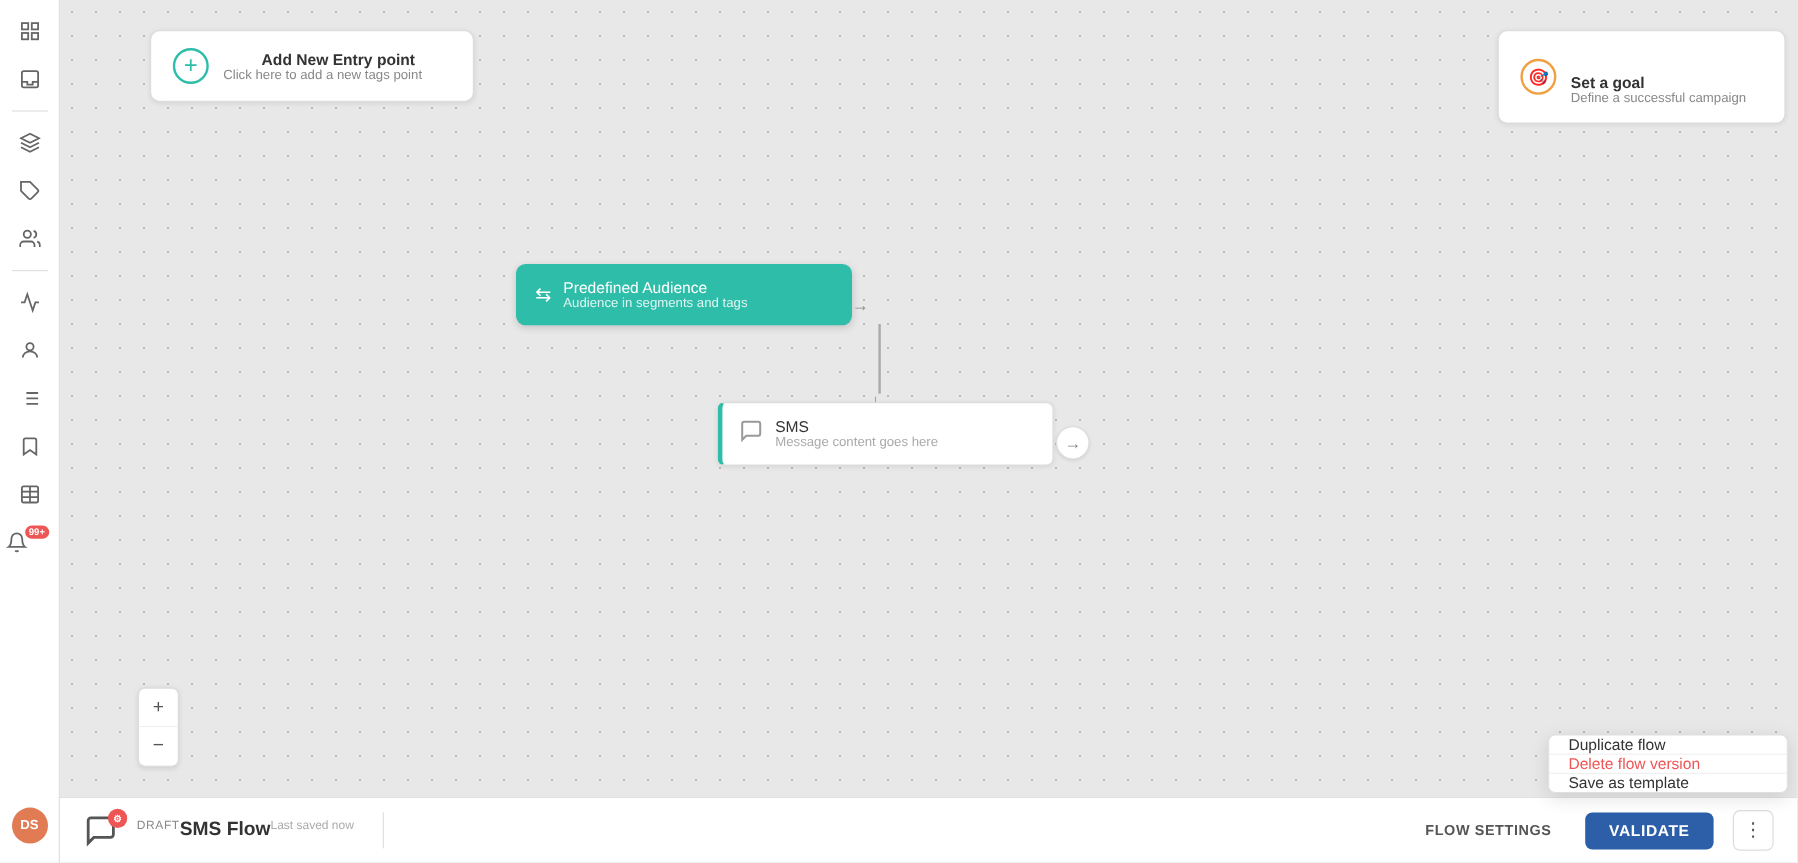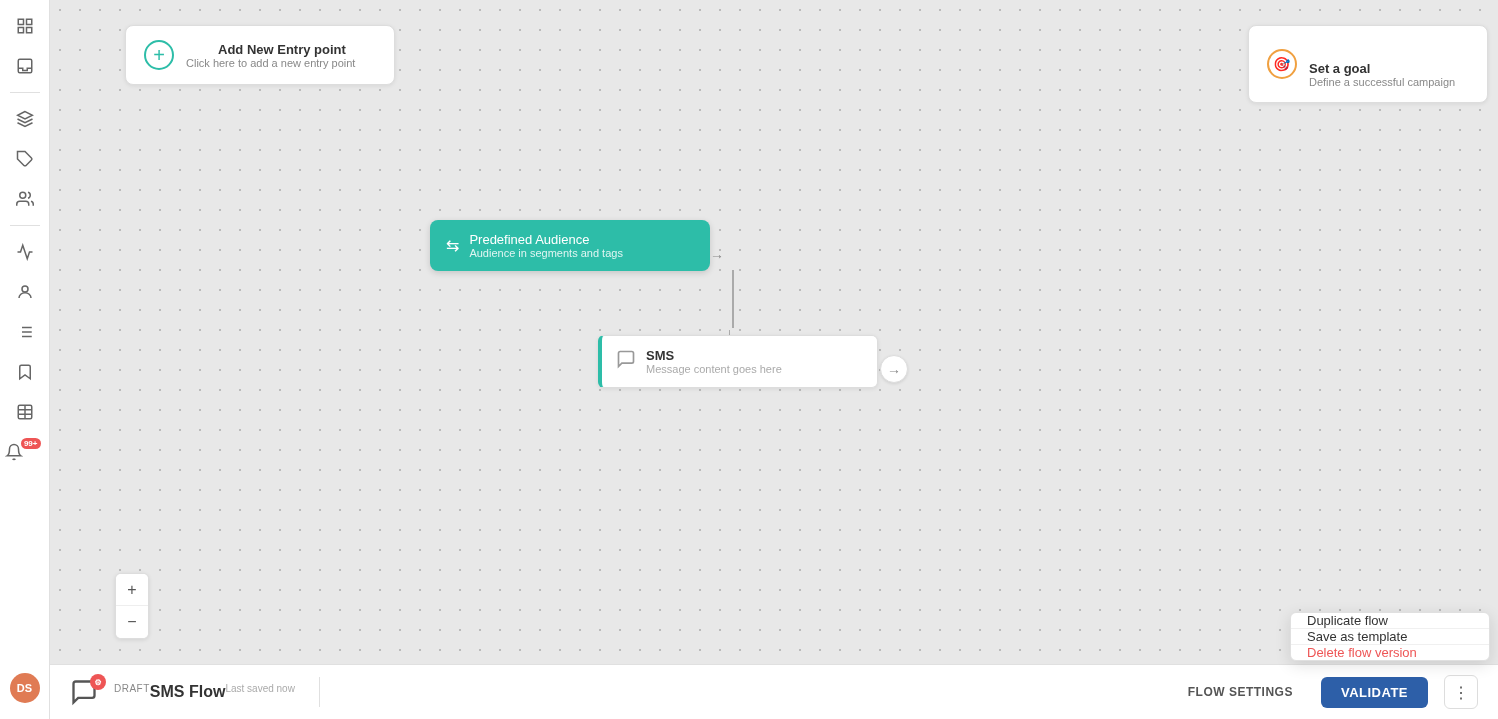--- a/index.html
+++ b/index.html
@@ -148,21 +148,21 @@
       border-radius: 6px;
       padding: 12px 14px;
       display: flex;
       align-items: center;
       gap: 10px;
       width: 280px;
       cursor: pointer;
       box-shadow: 0 1px 4px rgba(0,0,0,0.08);
     }
     .sms-icon { color: #888; font-size: 18px; }
-    .sms-node .title { font-size: 13px; font-weight: 700; color: #333; }
+    .sms-node .title { font-size: 13px; font-weight: 400; color: #333; }
     .sms-node .sub { font-size: 11px; color: #aaa; }
     .sms-arrow {
       position: absolute;
       top: 355px; left: 830px;
       width: 28px; height: 28px;
       background: #fff;
       border: 1px solid #ddd;
       border-radius: 50%;
       display: flex; align-items: center; justify-content: center;
       color: #888; font-size: 14px; cursor: pointer;
@@ -354,21 +354,21 @@
   </div>
   <div class="avatar-circle">DS</div>
 </div>
 
 <div class="main">
 
   <div class="add-entry-card">
     <div class="add-entry-plus">+</div>
     <div class="add-entry-text">
       <div class="title">Add New Entry point</div>
-      <div class="sub">Click here to add a new entry point</div>
+      <div class="sub">Click here to add a new tags point</div>
     </div>
   </div>
 
   <div class="set-goal-card">
     <div class="goal-icon">🎯</div>
     <div class="set-goal-text">
       <div class="title">Set a goal</div>
       <div class="sub">Define a successful campaign</div>
     </div>
   </div>
@@ -401,22 +401,22 @@
   <div class="sms-arrow">→</div>
 
   <div class="zoom-label">100%</div>
   <div class="zoom-controls">
     <button class="zoom-btn">+</button>
     <button class="zoom-btn">−</button>
   </div>
 
   <div class="dropdown-menu">
     <div class="dropdown-item">Duplicate flow</div>
+    <div class="dropdown-item danger">Delete flow version</div>
     <div class="dropdown-item">Save as template</div>
-    <div class="dropdown-item danger">Delete flow version</div>
   </div>
 
   <div class="bottom-bar">
     <div class="flow-icon-box">
       <svg width="28" height="28" viewBox="0 0 24 24" fill="none" stroke="#555" stroke-width="2">
           <path d="M21 15a2 2 0 0 1-2 2H7l-4 4V5a2 2 0 0 1 2-2h14a2 2 0 0 1 2 2z"></path>
         </svg>
       <div class="settings-dot">⚙</div>
     </div>
     <div class="flow-info">

